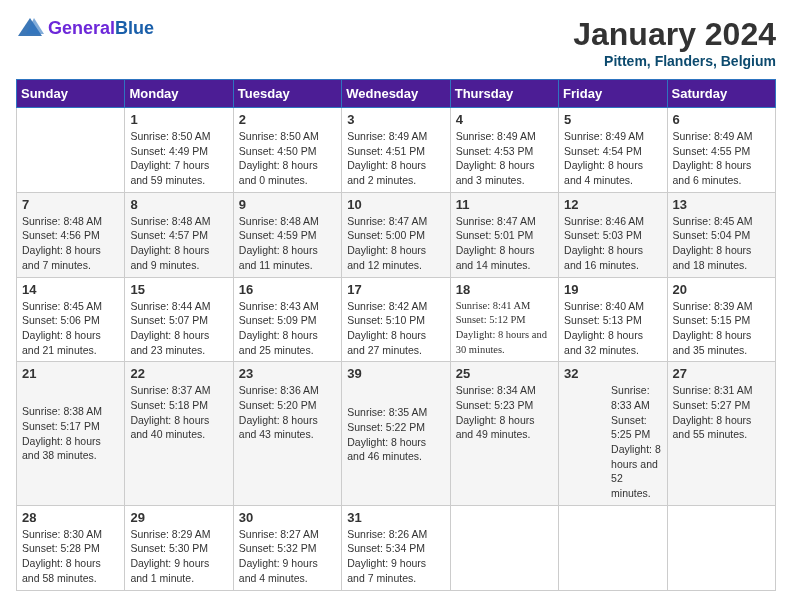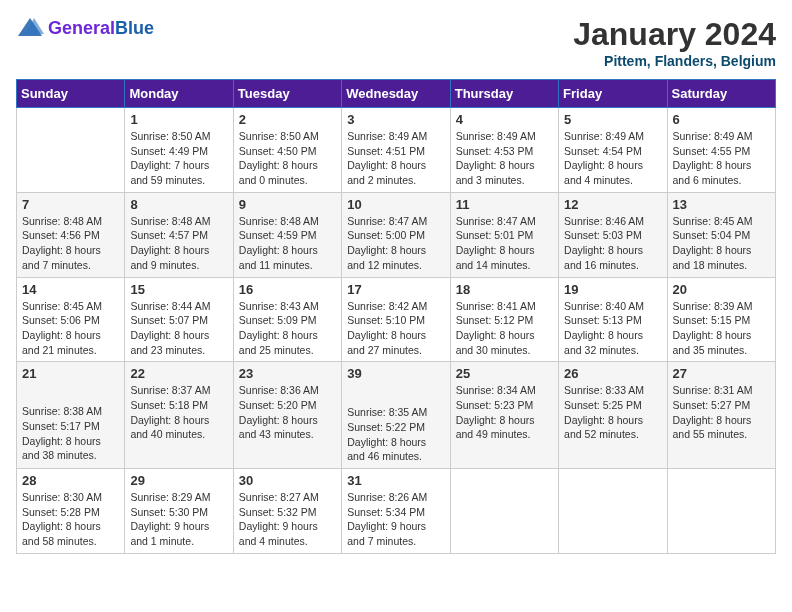--- a/index.html
+++ b/index.html
@@ -225,21 +225,21 @@
 Daylight: 8 hours and 25 minutes.</div>
         </td>
         <td>
           <span class="day-number">17</span>
           <div class="day-info" style="white-space: pre-line;">Sunrise: 8:42 AM
 Sunset: 5:10 PM
 Daylight: 8 hours and 27 minutes.</div>
         </td>
         <td>
           <span class="day-number">18</span>
-          <div class="day-info" style="white-space: pre-line;">Sunrise: 8:41 AM
+          <div class="day-info" style="white-space: pre-line; font-family: Liberation Serif, serif;">Sunrise: 8:41 AM
 Sunset: 5:12 PM
 Daylight: 8 hours and 30 minutes.</div>
         </td>
         <td>
           <span class="day-number">19</span>
           <div class="day-info" style="white-space: pre-line;">Sunrise: 8:40 AM
 Sunset: 5:13 PM
 Daylight: 8 hours and 32 minutes.</div>
         </td>
         <td>
@@ -274,22 +274,22 @@
 Sunset: 5:22 PM
 Daylight: 8 hours and 46 minutes.</div>
         </td>
         <td>
           <span class="day-number">25</span>
           <div class="day-info" style="white-space: pre-line;">Sunrise: 8:34 AM
 Sunset: 5:23 PM
 Daylight: 8 hours and 49 minutes.</div>
         </td>
         <td>
-          <span class="day-number">26</span>
-          <div class="day-info" style="white-space: pre-line;">Sunrise: 8:33 AM
+          <span class="day-number">32</span>
+          <div class="day-info" style="white-space: pre-line; margin-left: 47px;">Sunrise: 8:33 AM
 Sunset: 5:25 PM
 Daylight: 8 hours and 52 minutes.</div>
         </td>
         <td>
           <span class="day-number">27</span>
           <div class="day-info" style="white-space: pre-line;">Sunrise: 8:31 AM
 Sunset: 5:27 PM
 Daylight: 8 hours and 55 minutes.</div>
         </td>
       </tr>

